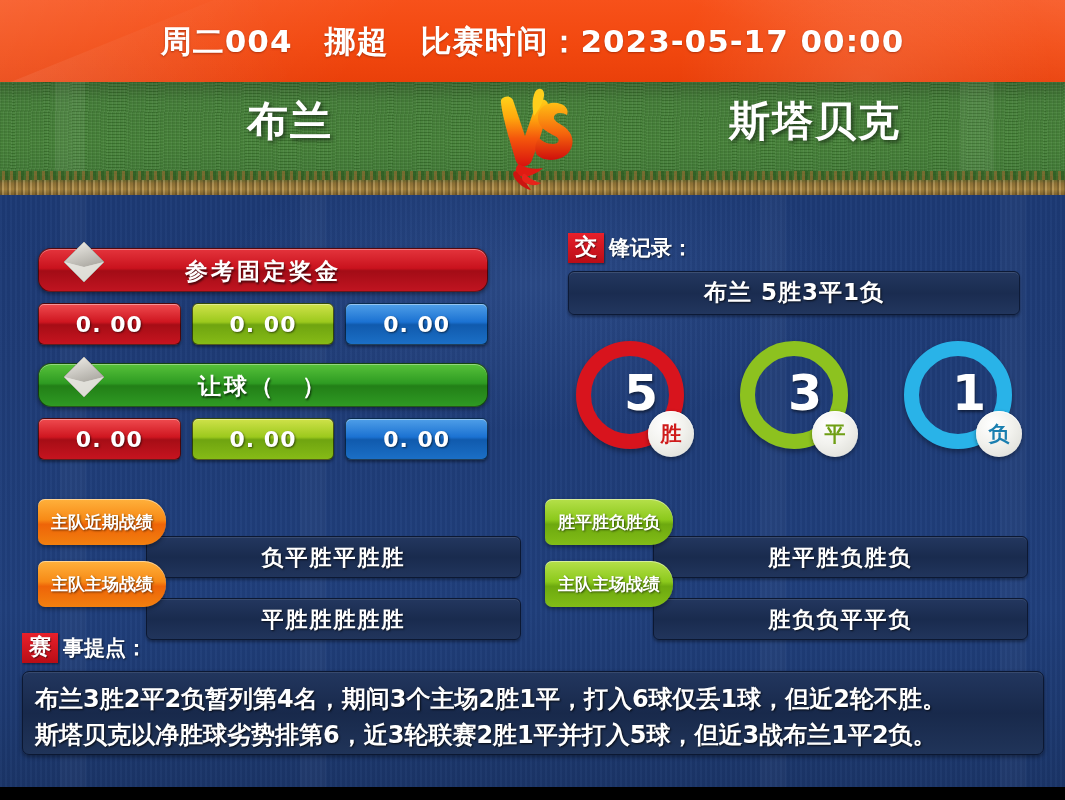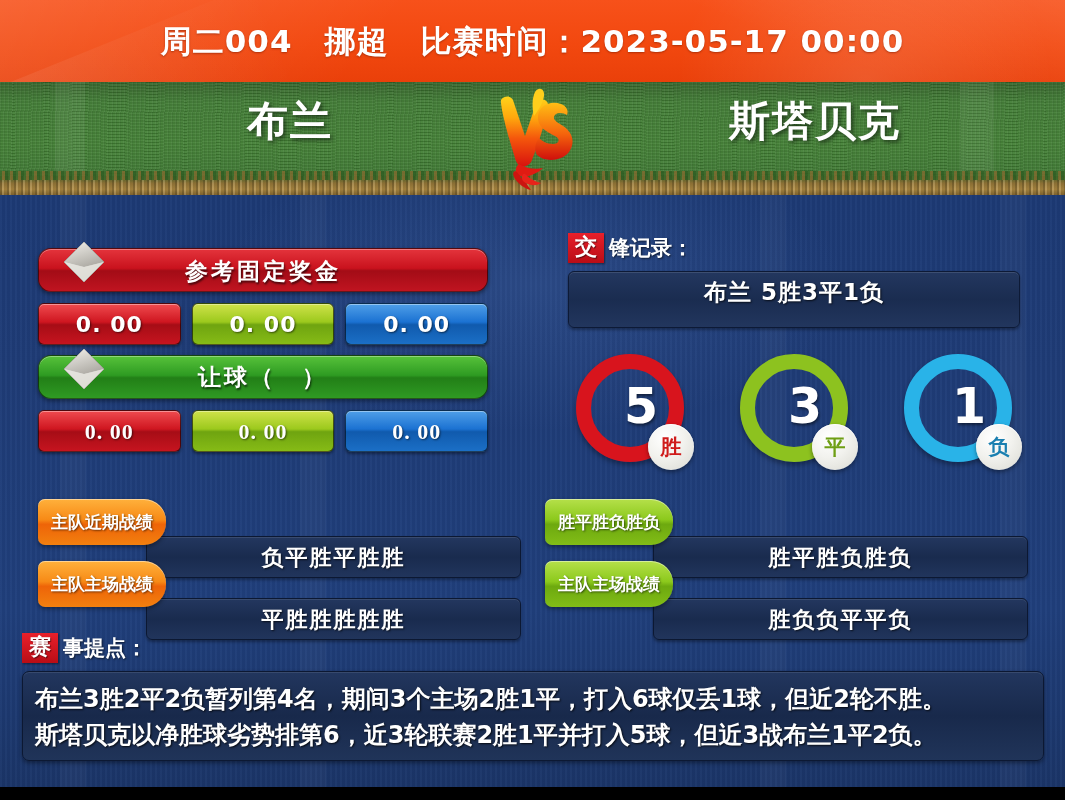--- a/index.html
+++ b/index.html
@@ -131,39 +131,39 @@
     flex:1; height:42px; border-radius:6px; line-height:42px; text-align:center;
     color:#fff; font-size:22px; font-weight:bold; letter-spacing:1px;
     text-shadow:1px 1px 2px rgba(0,0,0,.55);
     border:1px solid rgba(0,0,0,.6);
     box-shadow:0 2px 3px rgba(0,0,0,.4), inset 0 1px 0 rgba(255,255,255,.4);
   }
   .odd-1{ background:linear-gradient(180deg,#ef4b4f 0%,#cf1620 45%,#a60d16 52%,#c6141f 100%); }
   .odd-x{ background:linear-gradient(180deg,#cfe24a 0%,#9cc91d 45%,#6fa410 52%,#86bb16 100%); }
   .odd-2{ background:linear-gradient(180deg,#4f9fe8 0%,#1b72d2 45%,#105aad 52%,#1b6fc6 100%); }
 
-  .gap-block{ margin-top:10px;font-family:Liberation Serif, serif; }
+  .gap-block{ margin-top:18px; }
 
   
   .h2h{ position:absolute; left:568px; top:38px; width:452px; }
   .sec-head{
     display:flex; align-items:center; height:30px; margin-bottom:8px;
   }
   .sec-badge{
     display:inline-block; background:linear-gradient(180deg,#e8202b,#b90d16);
     color:#fff; font-size:22px; font-weight:bold; padding:1px 7px 3px 7px;
     line-height:26px; text-shadow:1px 1px 1px rgba(0,0,0,.5);
     box-shadow:1px 1px 2px rgba(0,0,0,.45);
   }
   .sec-text{
     color:#fff; font-size:21px; font-weight:bold; margin-left:5px;
     text-shadow:1px 1px 2px rgba(0,0,0,.6);
   }
   .dark-field{
-    height:57px; line-height:40px; text-align:center; border-radius:6px;
+    height:44px; line-height:40px; text-align:center; border-radius:6px;
     background:linear-gradient(180deg,#23375f 0%,#1a2c50 50%,#22365e 100%);
     border:1px solid #0d1a36;
     box-shadow:inset 0 1px 0 rgba(255,255,255,.12), 0 2px 3px rgba(0,0,0,.35);
     color:#fff; font-size:23px; font-weight:bold; letter-spacing:1px;
     text-shadow:1px 1px 2px rgba(0,0,0,.7);
   }
 
   .rings{ display:flex; justify-content:space-between; margin-top:26px; padding:0 8px; }
   .ring-item{ position:relative; width:108px; height:108px; }
   .ring{
@@ -212,21 +212,21 @@
     text-shadow:1px 1px 2px rgba(0,0,0,.55);
     box-shadow:0 2px 4px rgba(0,0,0,.4), inset 0 1px 0 rgba(255,255,255,.45);
     z-index:3;
   }
   .tab-orange{ background:linear-gradient(180deg,#ffb13c 0%,#f78a16 45%,#ee6408 55%,#f2800f 100%); }
   .tab-green{ background:linear-gradient(180deg,#b5e04a 0%,#8cc91c 45%,#6da90f 55%,#82bd17 100%); }
 
   
   .analysis{ position:absolute; left:22px; top:438px; width:1022px; }
   .ana-box{
-    margin-top:5px; border-radius:7px; padding:9px 12px 7px 12px;
+    margin-top:5px; border-radius:7px; padding:9px 12px 1px 12px;
     background:linear-gradient(180deg,#22365e 0%,#18294b 50%,#203459 100%);
     border:1px solid #0c1832;
     box-shadow:inset 0 1px 0 rgba(255,255,255,.1), 0 2px 4px rgba(0,0,0,.4);
   }
   .ana-line{
     color:#fff; font-size:24px; font-weight:bold; line-height:36px;
     letter-spacing:0px; text-shadow:1px 1px 2px rgba(0,0,0,.8); white-space:nowrap;
   }
 </style>
 </head>

